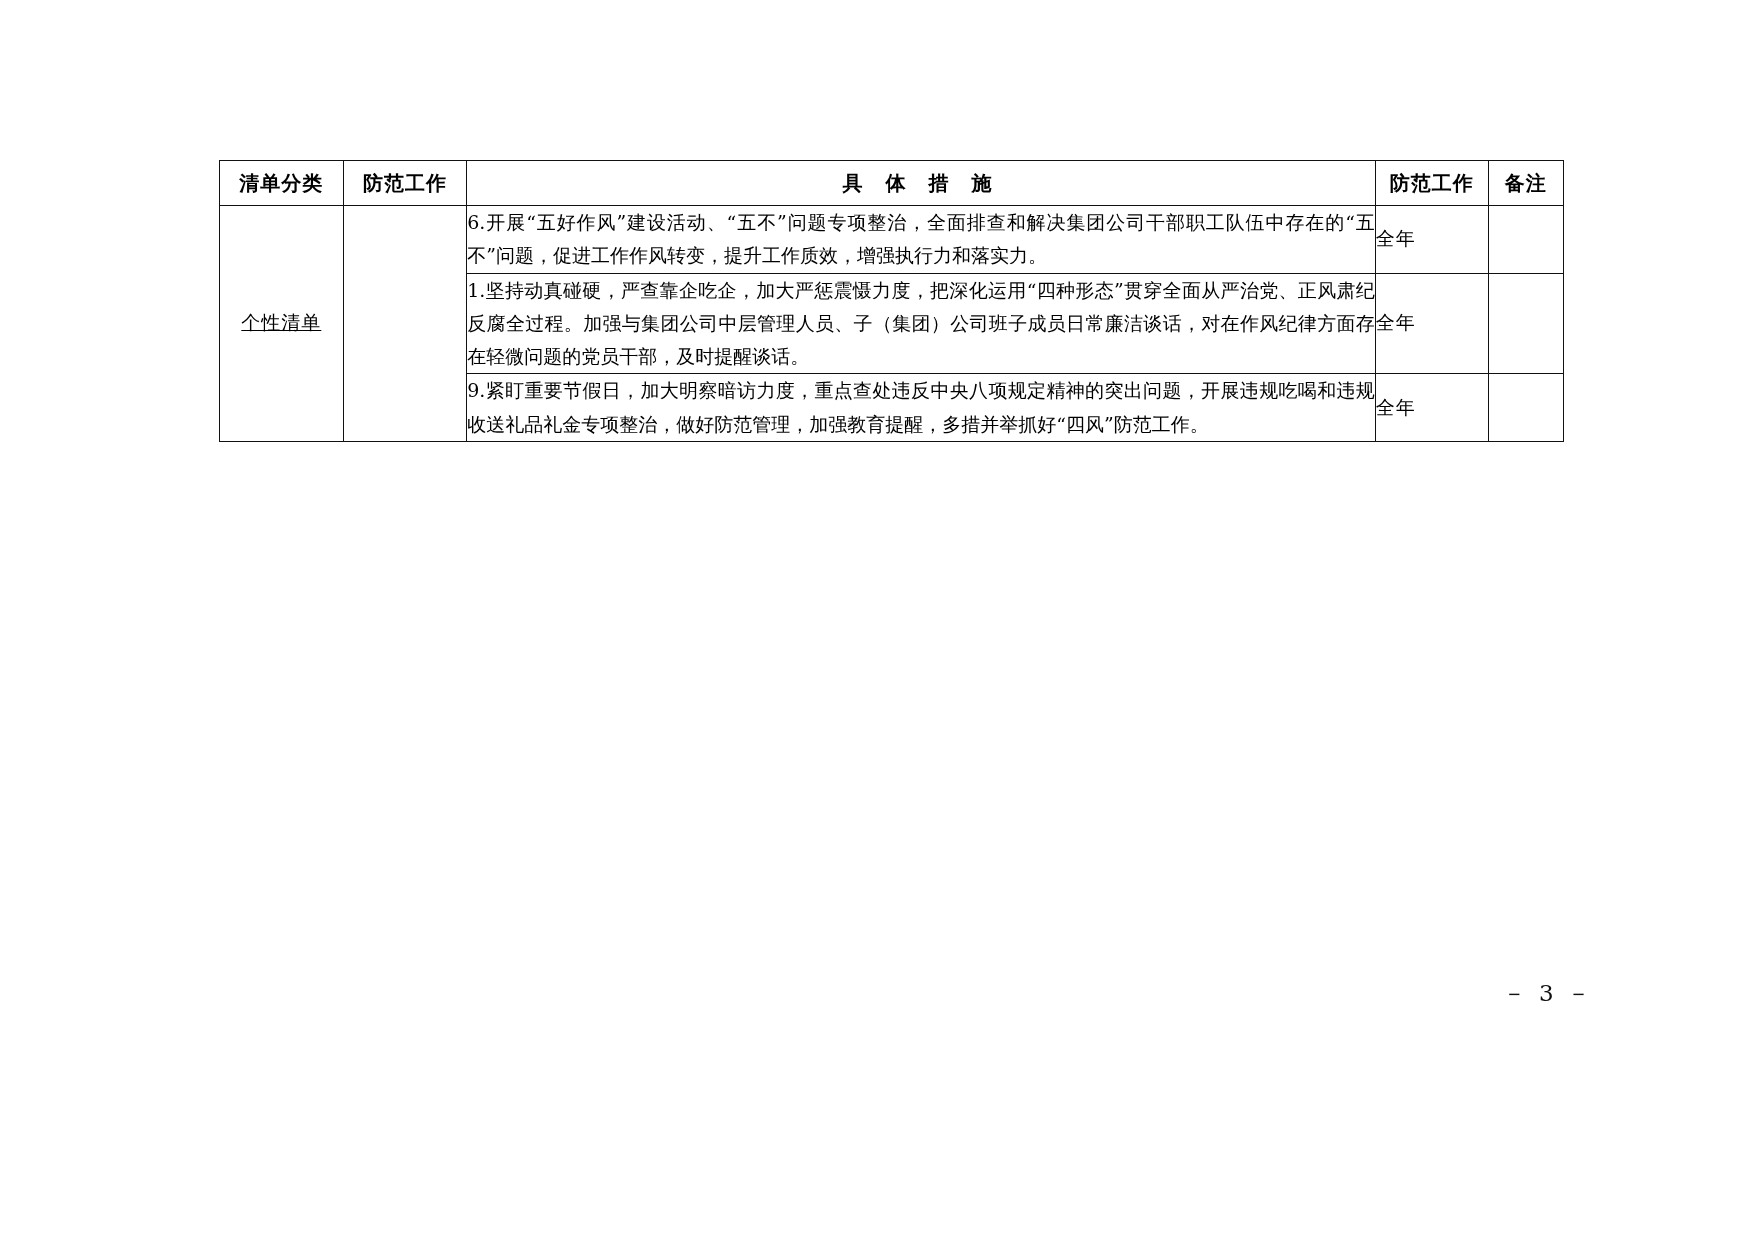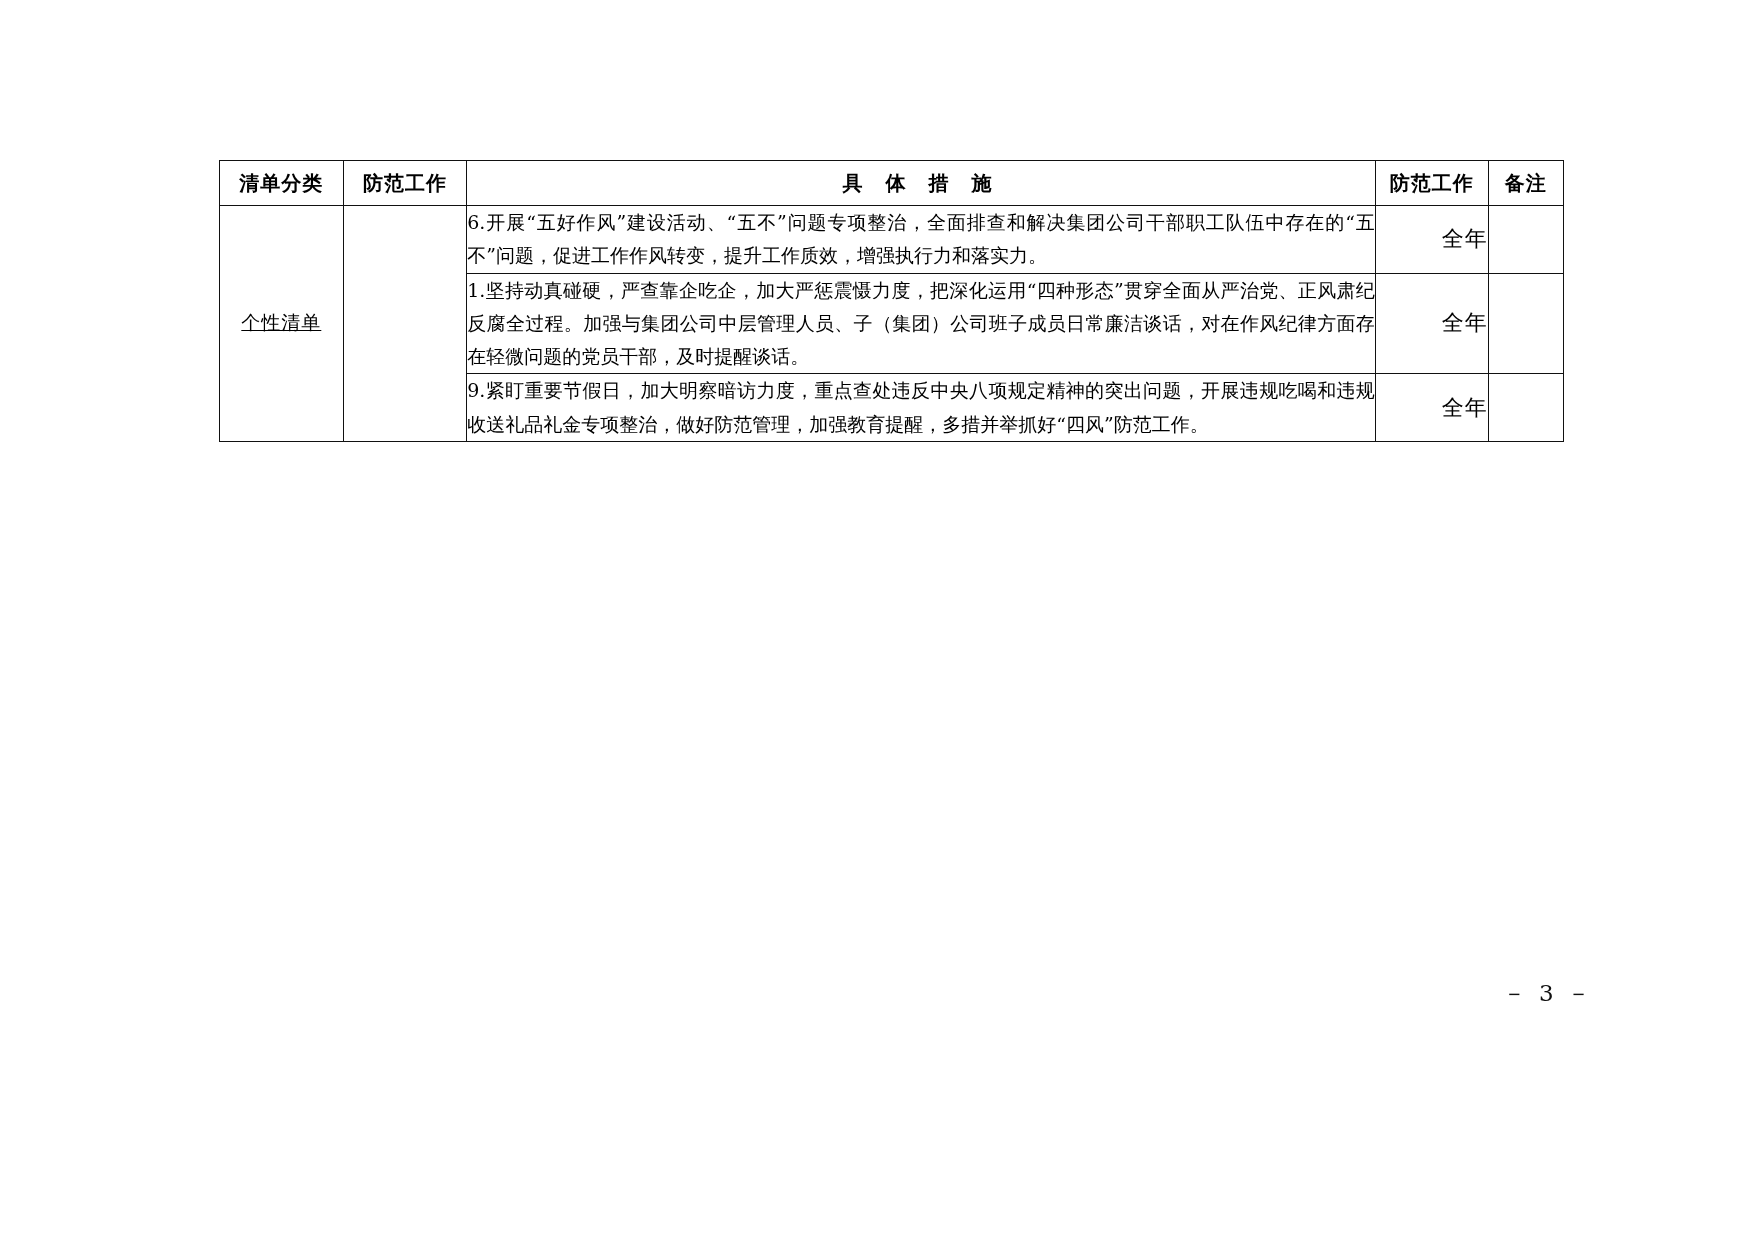--- a/index.html
+++ b/index.html
@@ -77,22 +77,22 @@
   .measure-cell {
     font-size: 19px;
     line-height: 1.75;
     text-align: justify;
     text-justify: inter-ideograph;
     padding: 10px 10px 12px 8px;
     margin-left: 20px;
   }
 
   .deadline-cell {
-    text-align: right;
-    font-size: 22px;
+    text-align: left;
+    font-size: 19px;
     letter-spacing: 1px;
   }
 
   .note-cell {
     text-align: center;
     font-size: 19px;
   }
 
   .page-number {
     position: absolute;

